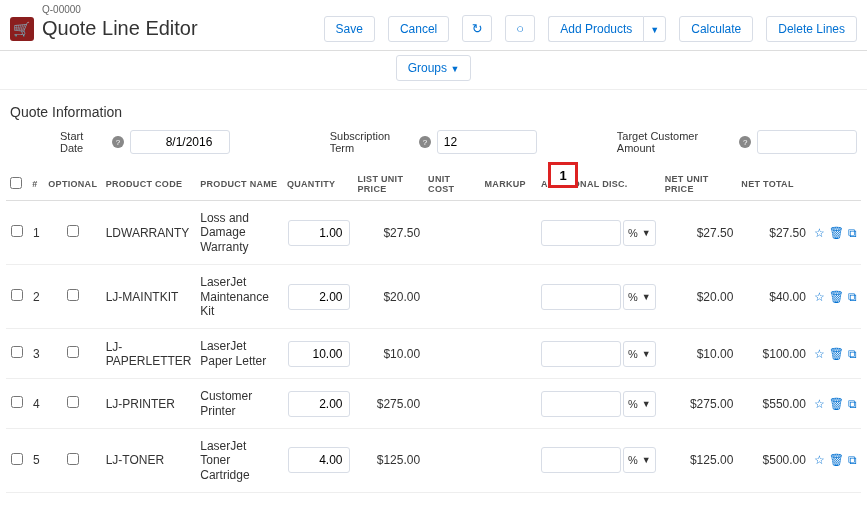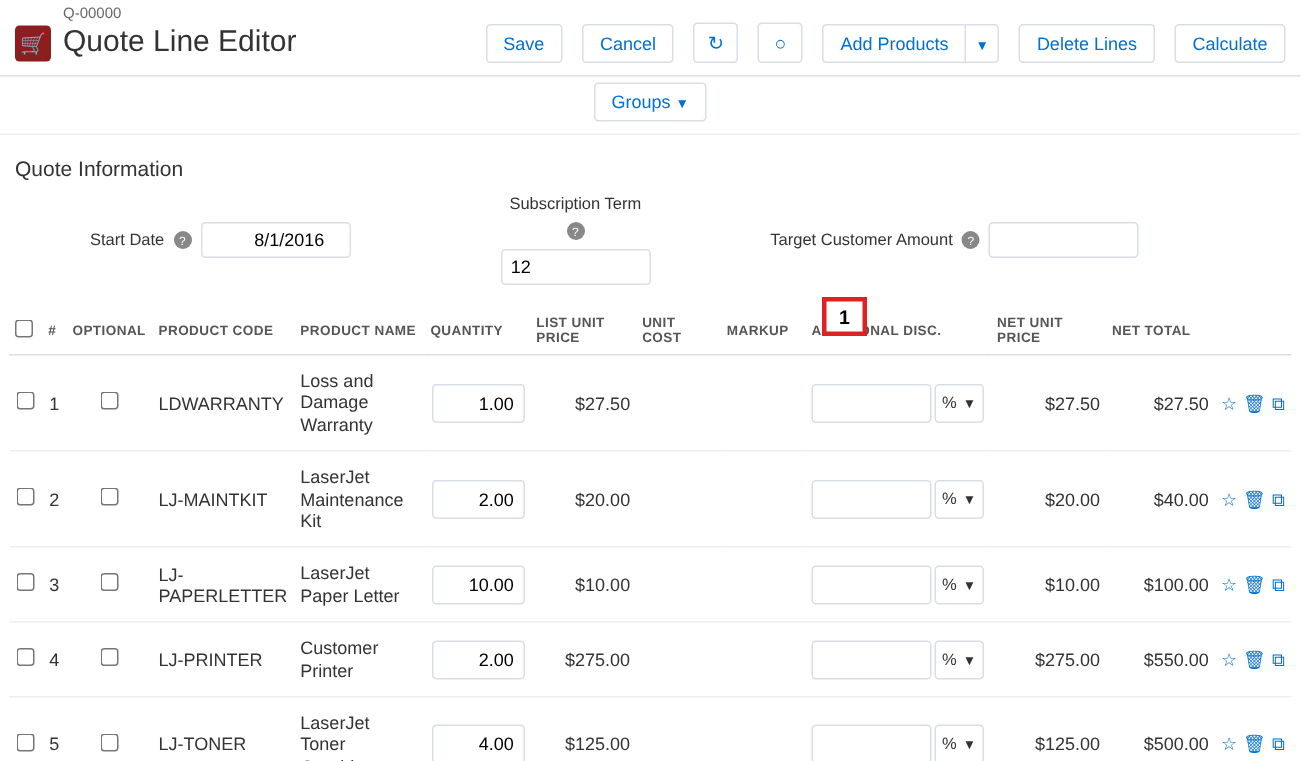--- a/index.html
+++ b/index.html
@@ -69,38 +69,38 @@
   </div>
   <div class="toolbar">
     <button class="btn">Save</button>
     <button class="btn">Cancel</button>
     <button class="btn-icon">↻</button>
     <button class="btn-icon">○</button>
     <div class="btn-group">
       <button class="btn">Add Products</button>
       <button class="btn btn-caret"><span class="caret">▼</span></button>
     </div>
+    <button class="btn">Calculate</button>
     <button class="btn">Delete Lines</button>
-    <button class="btn">Calculate</button>
   </div>
 </div>
 
 <div class="toolbar-row2">
   <button class="btn"><span>Groups</span> <span class="caret">▼</span></button>
 </div>
 
 <div class="section-title">Quote Information</div>
 
 <div class="info-row">
   <div class="field" style="margin-left:50px;">
     <label>Start Date</label>
     <span class="help">?</span>
     <input class="input w-date" value="8/1/2016" style="">
   </div>
-  <div class="field" style="margin-left:60px;flex-direction:column;">
+  <div class="field" style="margin-left:60px;">
     <label>Subscription Term</label>
     <span class="help">?</span>
     <input class="input w-term" value="12" style="">
   </div>
   <div class="field" style="margin-left:40px;">
     <label>Target Customer Amount</label>
     <span class="help">?</span>
     <input class="input w-amt" value="" style="">
   </div>
 </div>

